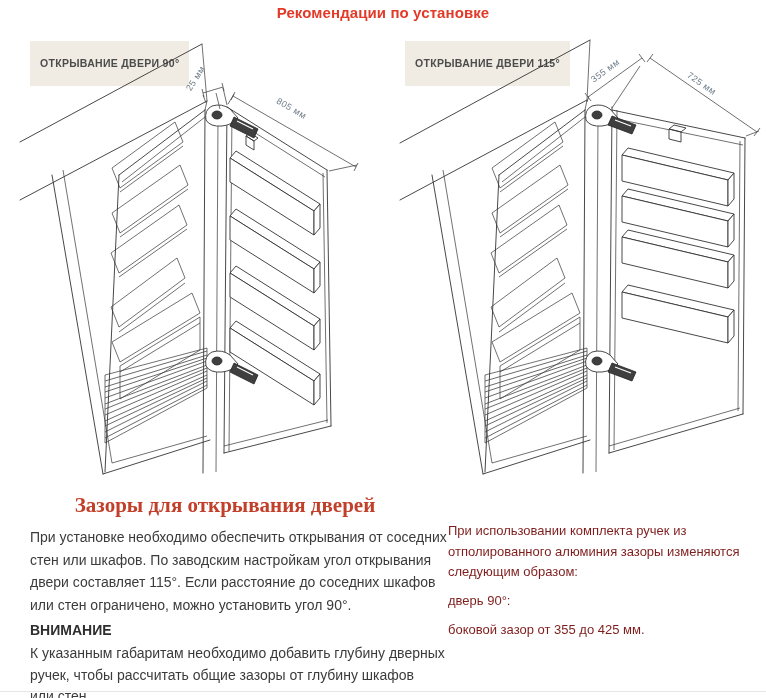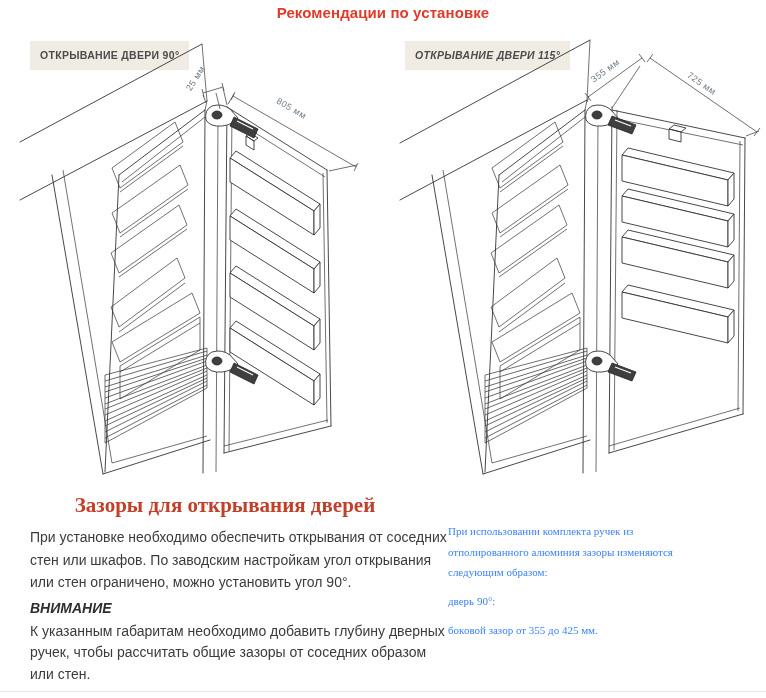--- a/index.html
+++ b/index.html
@@ -7,44 +7,44 @@
     position:relative; width:766px; height:698px; background:#ffffff;
     font-family:"Liberation Sans", sans-serif; overflow:hidden; color:#3b3b3b;
   }
   .title {
     position:absolute; top:4px; left:0; width:100%; text-align:center;
     font-size:15px; font-weight:bold; color:#e23a28; letter-spacing:0.1px;
   }
   .dlabel {
     position:absolute; top:41px; height:21px; line-height:21px;
     background:#f1ece3; color:#4c4c4c; font-size:10.5px; font-weight:bold;
-    padding:4px 10px; letter-spacing:0.3px; white-space:nowrap;
+    padding:12px 10px; letter-spacing:0.3px; white-space:nowrap;
   }
   .dlabel.left  { left:30px; }
-  .dlabel.right { left:405px;font-style:italic; }
+  .dlabel.right { left:405px; }
   svg.diagram { position:absolute; top:30px; }
   svg.diagram.left  { left:10px; }
   svg.diagram.right { left:390px; }
   .ln   { stroke:#333333; stroke-width:0.9; fill:none; stroke-linecap:round; }
   .lnT  { stroke:#333333; stroke-width:0.7; fill:none; }
   .face { fill:#ffffff; stroke:#333333; stroke-width:0.9; }
   .dark { fill:#3f3f3f; stroke:#222222; stroke-width:0.8; }
   .hatch{ stroke:#444444; stroke-width:0.8; fill:none; }
   .dim  { stroke:#4a4a4a; stroke-width:0.8; fill:none; }
   .dimtxt { font-family:"Liberation Sans",sans-serif; font-size:9px; fill:#6d7a87; letter-spacing:0.5px; }
   .col-left { position:absolute; left:30px; top:494px; width:390px; }
   .col-left h2 {
     margin:0 0 9px 0; font-family:"Liberation Serif", serif;
     font-size:21px; line-height:23px; font-weight:bold; color:#c2402a;text-align:center;
   }
   .bodyline { font-size:14px; line-height:22.5px; color:#3b3b3b; white-space:nowrap; }
-  .col-left h3 { margin:5px 0 4px 0; font-size:14px; line-height:18px; font-weight:bold; color:#2e2e2e;font-style:italic; }
+  .col-left h3 { margin:5px 0 4px 0; font-size:14px; line-height:18px; font-weight:bold; color:#2e2e2e; }
   .wline { font-size:14px; line-height:21.5px; color:#3b3b3b; white-space:nowrap; }
   .col-right { position:absolute; left:448px; top:521px; width:310px; }
-  .rline { font-size:11px; line-height:20.5px; color:#3b82f6; white-space:nowrap;font-family:Liberation Serif, serif; }
+  .rline { font-size:13px; line-height:20.5px; color:#7f1d1d; white-space:nowrap; }
   .gap8 { height:8px; } .gap9 { height:9px; }
   .divider { position:absolute; left:0; top:691px; width:766px; height:1px; background:#e7e7e7; }
 </style>
 </head>
 <body>
 
 <div class="page">
 
   <div class="title">Рекомендации по установке</div>
 
@@ -209,26 +209,27 @@
       <path class="dim" d="M260 28 L367 102 M263 24 L257 32 M370 98 L364 106 M356 106 L369 101"></path>
       <text class="dimtxt" transform="translate(310,56) rotate(35)" text-anchor="middle">725 мм</text>
     </g>
   </svg>
 
   <div class="col-left">
     <h2>Зазоры для открывания дверей</h2>
     <div>
       <div class="bodyline">При установке необходимо обеспечить открывания от соседних</div>
       <div class="bodyline">стен или шкафов. По заводским настройкам угол открывания</div>
+      <div class="bodyline">двери составляет 115°. Если расстояние до соседних шкафов</div>
       <div class="bodyline">или стен ограничено, можно установить угол 90°.</div>
     </div>
     <h3>ВНИМАНИЕ</h3>
     <div>
       <div class="wline">К указанным габаритам необходимо добавить глубину дверных</div>
-      <div class="wline">ручек, чтобы рассчитать общие зазоры от соседних образом</div>
+      <div class="wline">ручек, чтобы рассчитать общие зазоры от глубину шкафов</div>
       <div class="wline">или стен.</div>
     </div>
   </div>
 
   <div class="col-right">
     <div>
       <div class="rline">При использовании комплекта ручек из</div>
       <div class="rline">отполированного алюминия зазоры изменяются</div>
       <div class="rline">следующим образом:</div>
     </div>

